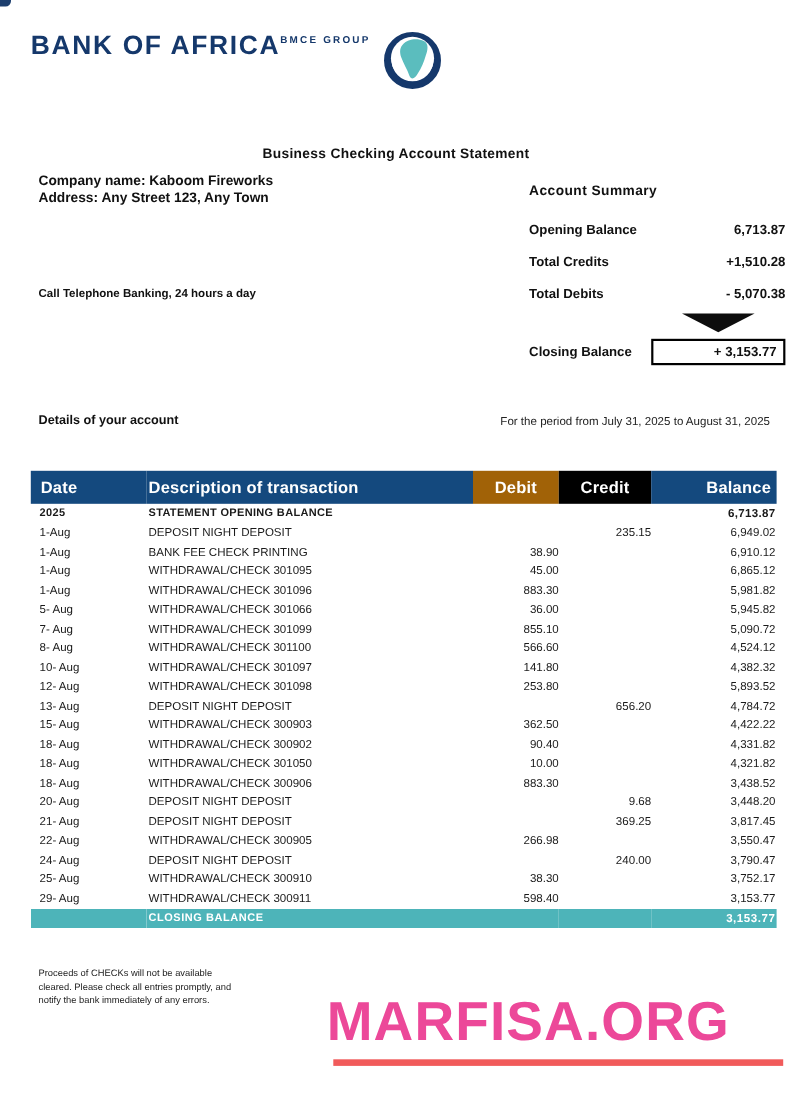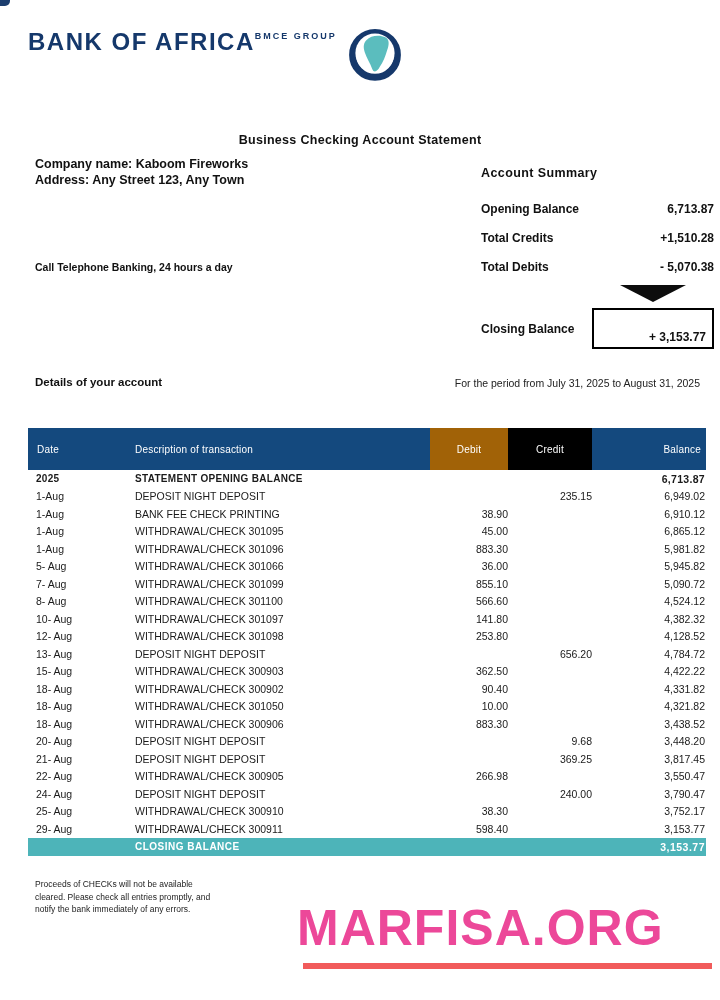--- a/index.html
+++ b/index.html
@@ -27,30 +27,30 @@
 
   
   .summary { position:absolute; left:481px; top:166px; width:233px; height:180px; }
   .summary-heading { position:absolute; top:0; left:0; font-weight:bold; font-size:12.5px; letter-spacing:0.4px; }
   .summary-row { position:absolute; left:0; right:0; display:flex; justify-content:space-between; font-weight:bold; font-size:12px; }
   .summary-row.r0 { top:36px; } .summary-row.r1 { top:65px; } .summary-row.r2 { top:94px; }
   .summary-arrow { position:absolute; top:119px; right:28px; width:0; height:0;
     border-left:33px solid transparent; border-right:33px solid transparent; border-top:17px solid #0d0d0d; }
   .summary-closing { position:absolute; top:142px; left:0; right:0; display:flex; justify-content:space-between; align-items:center; }
   .closing-label { font-weight:bold; font-size:12px; }
-  .closing-box { border:2px solid #000; width:122px; padding:20px 6px 3px 4px; text-align:right; font-weight:bold; font-size:12px; }
+  .closing-box { border:2px solid #000; width:122px; padding:3px 6px 3px 4px; text-align:right; font-weight:bold; font-size:12px; }
 
   .details-heading { position:absolute; left:35px; top:376px; font-weight:bold; font-size:11.5px; }
   .period { position:absolute; right:20px; top:377px; font-size:10.5px; color:#222; }
 
   
   .txn-table { position:absolute; left:28px; top:428px; width:678px; border-collapse:collapse; table-layout:fixed; }
   .txn-table col.c-date { width:105px; } .txn-table col.c-desc { width:297px; }
   .txn-table col.c-debit { width:78px; } .txn-table col.c-credit { width:84px; } .txn-table col.c-balance { width:114px; }
-  .txn-table thead th { background:#14497e; color:#fff; font-size:10px; font-weight:normal; height:42px; vertical-align:middle; letter-spacing:0.2px; }
+  .txn-table thead th { background:#14497e; color:#fff; font-size:15px; font-weight:bold; height:30px; vertical-align:middle; letter-spacing:0.2px; }
   th.h-date { text-align:left; padding-left:9px; }
   th.h-desc { text-align:left; padding-left:2px; }
   th.h-debit, th.h-credit { text-align:center; }
   th.h-balance { text-align:right; padding-right:5px; }
   .txn-table tbody td { font-size:10.5px; height:17.5px; vertical-align:middle; color:#1a1a1a; white-space:nowrap; overflow:hidden; }
   td.col-date { padding-left:8px; }
   td.col-description { padding-left:2px; }
   td.col-debit, td.col-credit, td.col-balance { text-align:right; }
   td.col-balance { padding-right:1px; }
   tr.em td { font-weight:bold; letter-spacing:0.3px; font-size:10px; }
@@ -196,21 +196,21 @@
           <td class="col-description">WITHDRAWAL/CHECK 301097</td>
           <td class="col-debit">141.80</td>
           <td class="col-credit"></td>
           <td class="col-balance">4,382.32</td>
         </tr>
         <tr>
           <td class="col-date">12- Aug</td>
           <td class="col-description">WITHDRAWAL/CHECK 301098</td>
           <td class="col-debit">253.80</td>
           <td class="col-credit"></td>
-          <td class="col-balance">4,128.52</td>
+          <td class="col-balance">5,893.52</td>
         </tr>
         <tr>
           <td class="col-date">13- Aug</td>
           <td class="col-description">DEPOSIT NIGHT DEPOSIT</td>
           <td class="col-debit"></td>
           <td class="col-credit">656.20</td>
           <td class="col-balance">4,784.72</td>
         </tr>
         <tr>
           <td class="col-date">15- Aug</td>

